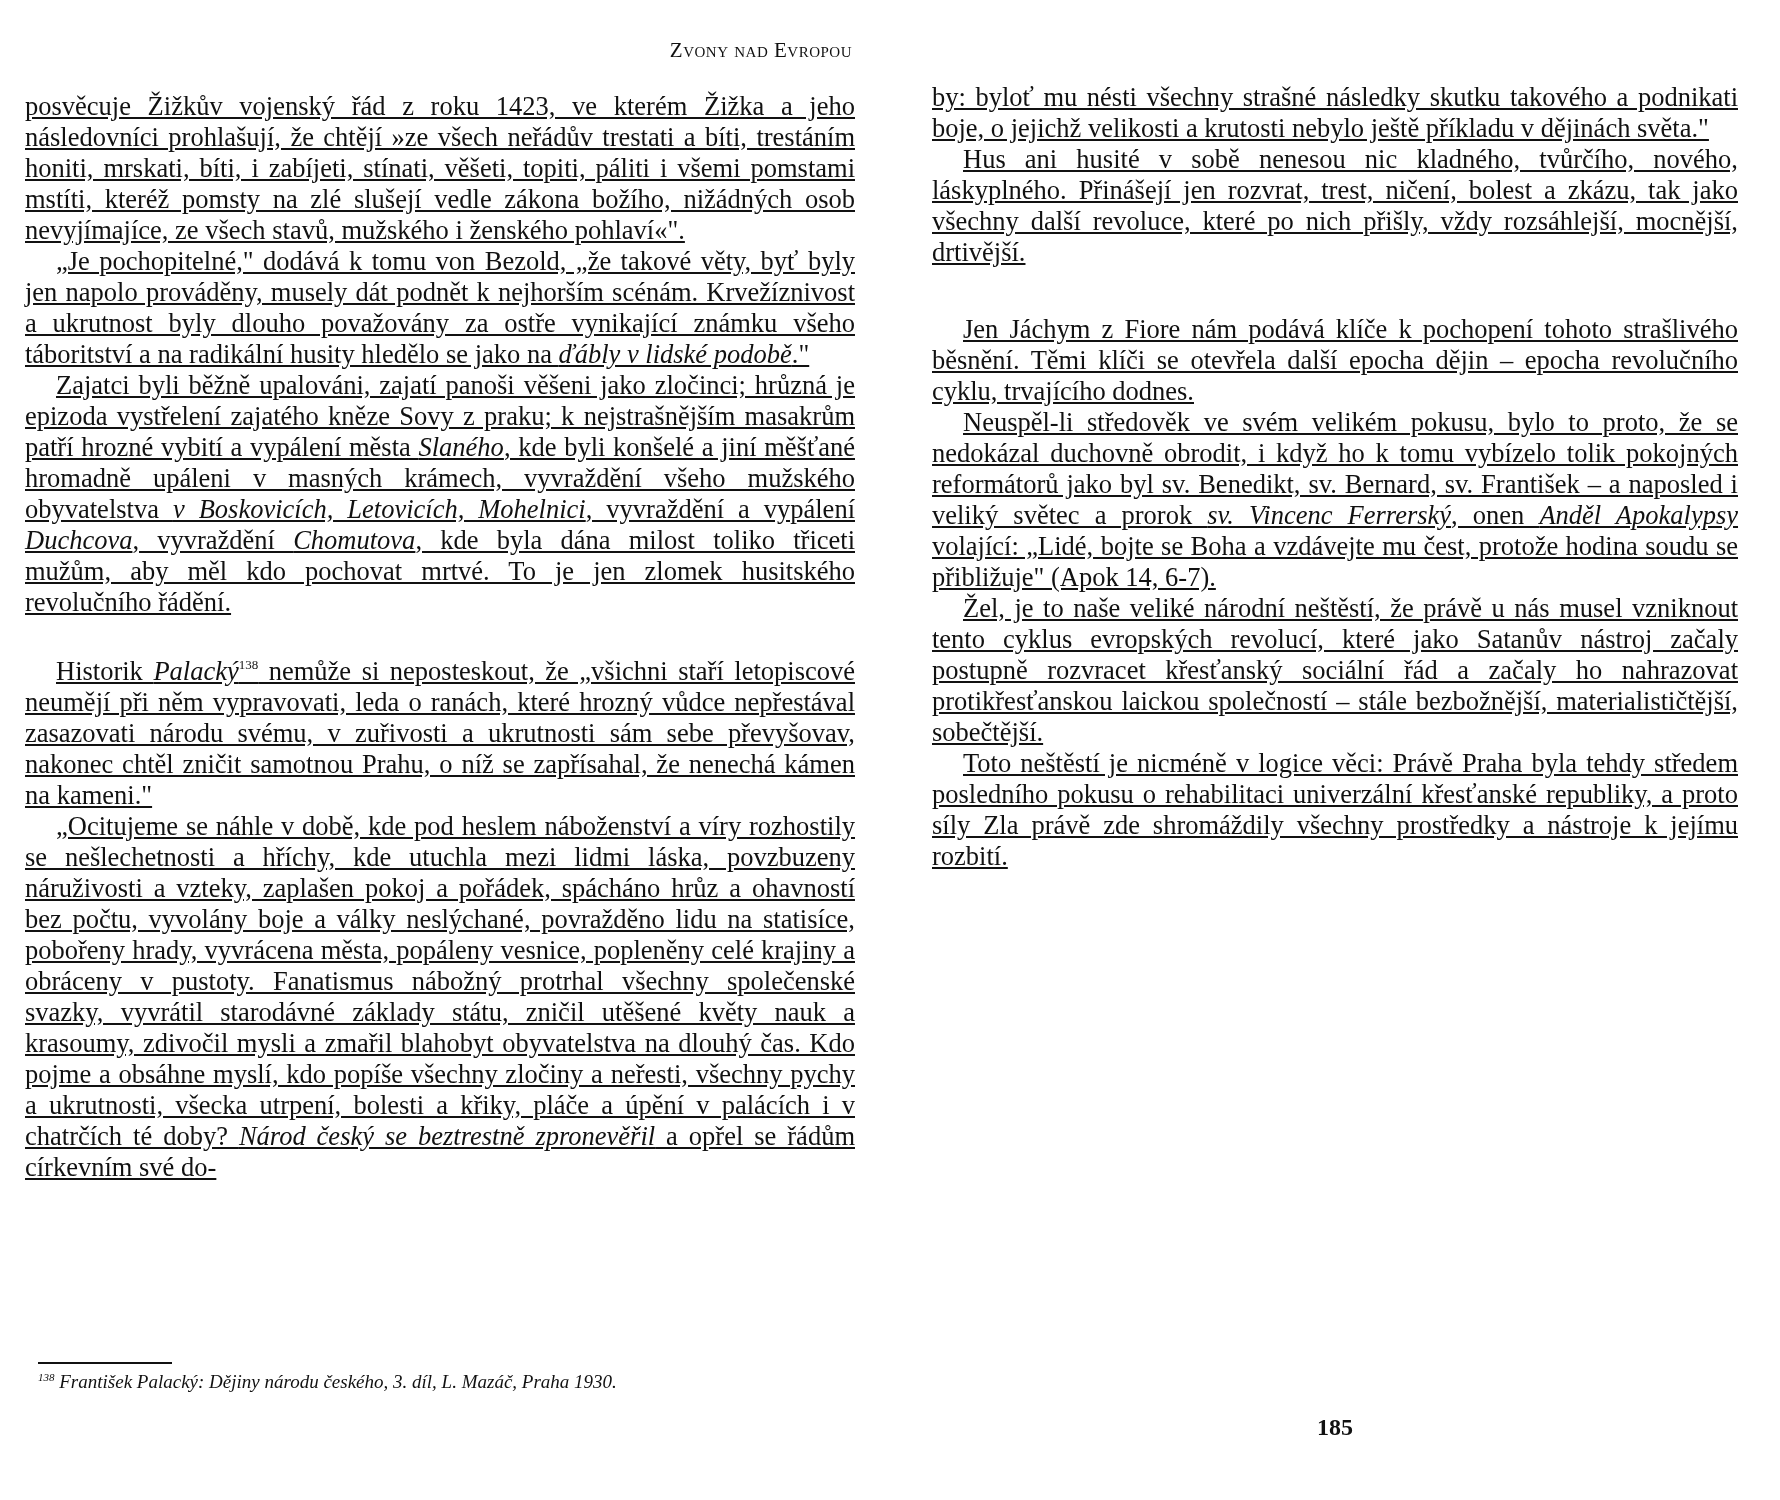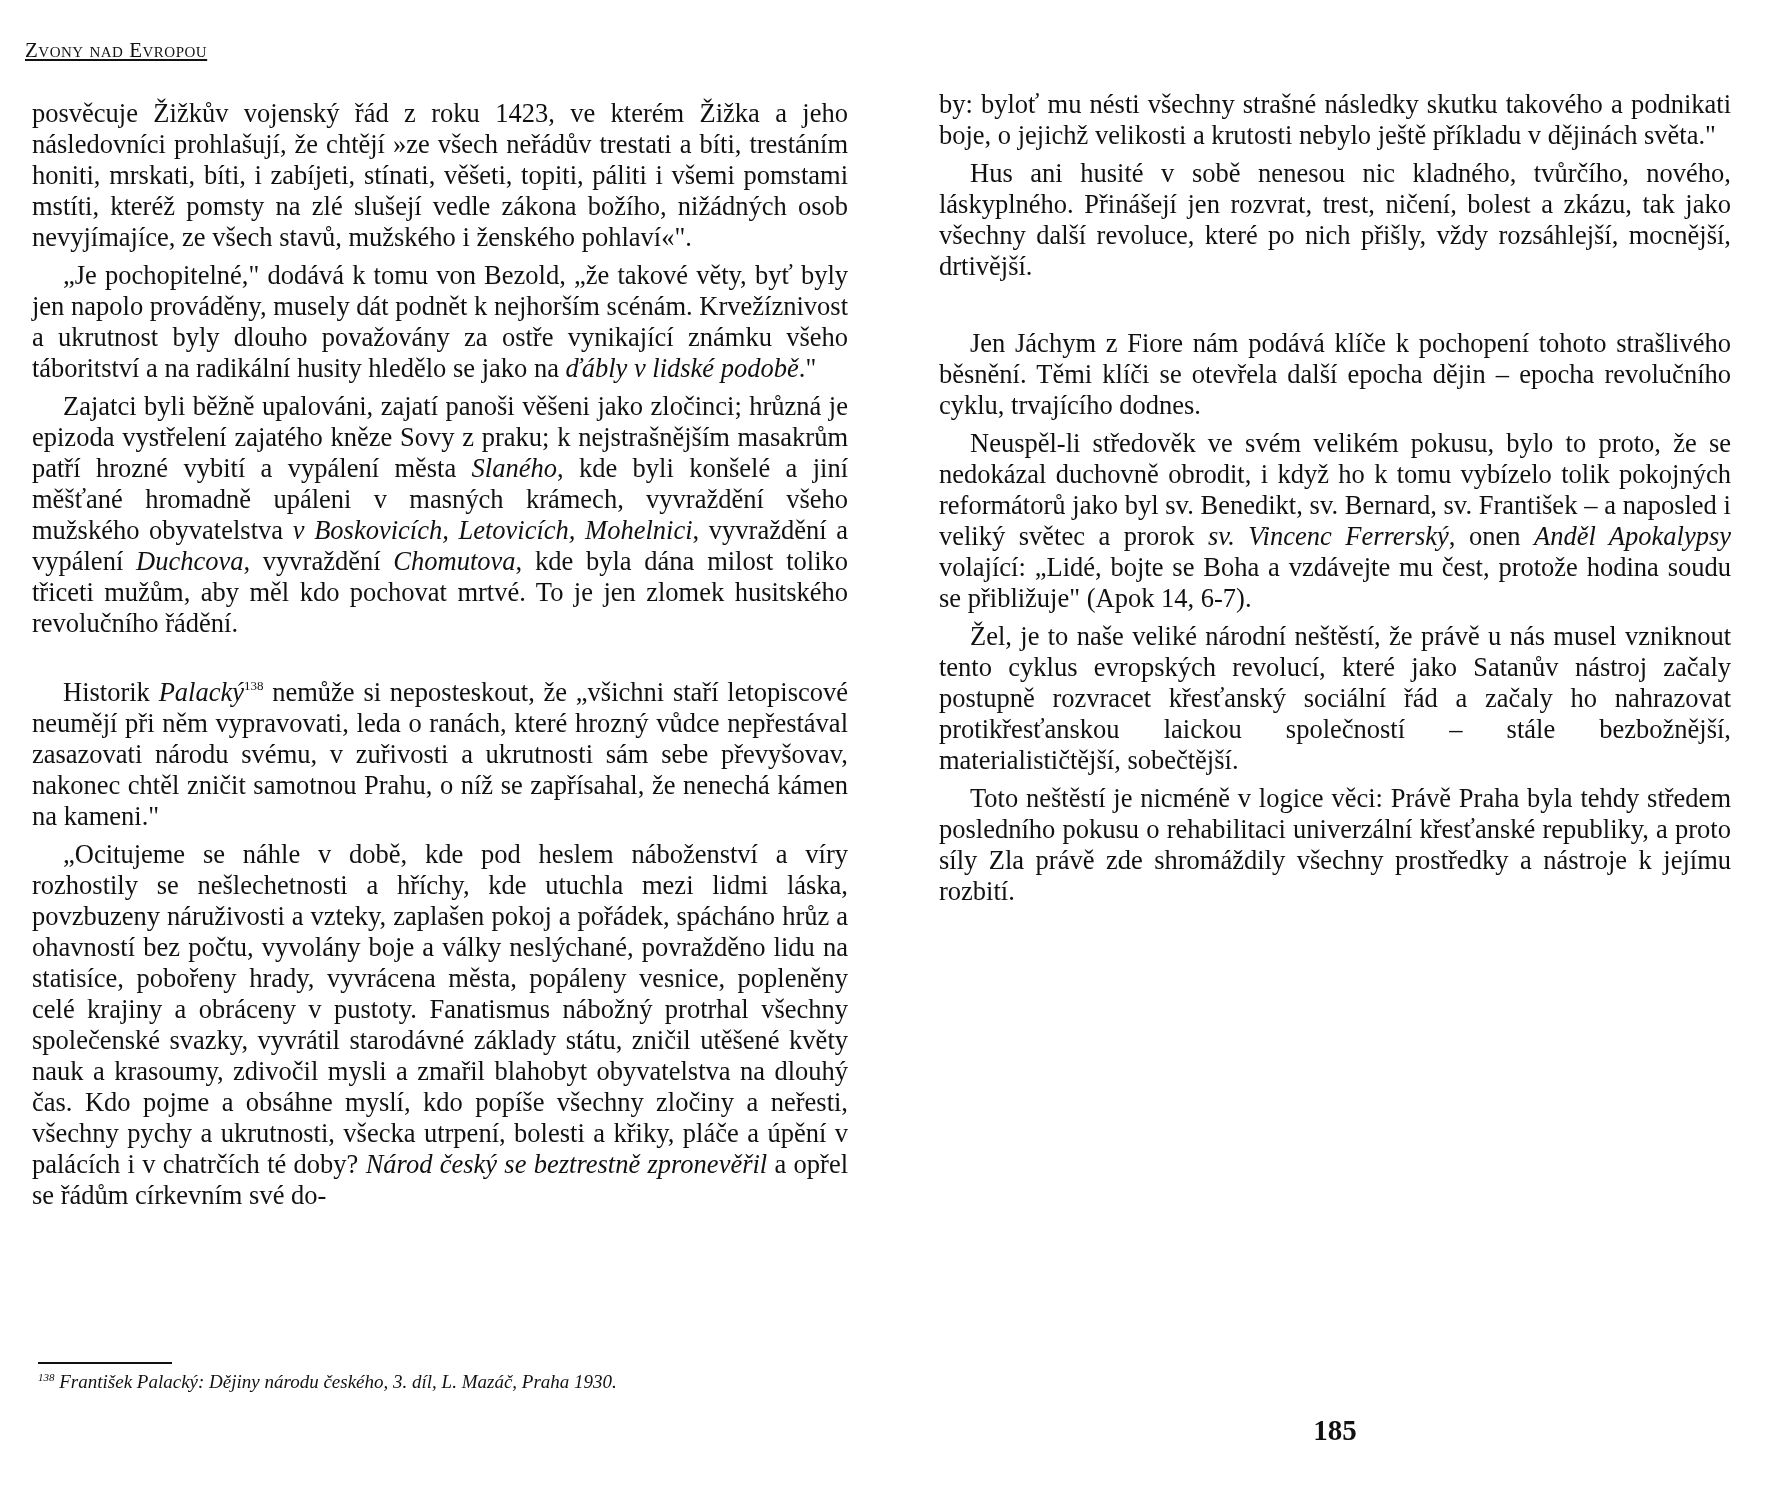--- a/index.html
+++ b/index.html
@@ -13,46 +13,46 @@
     position: relative;
     overflow: hidden;
     color: #111111;
     font-family: "Liberation Serif", "DejaVu Serif", serif;
   }
   .page-header {
     position: absolute;
     top: 38px;
     left: 25px;
     width: 827px;
-    text-align: left;
+    text-align: right;
     font-size: 21px;
     font-variant: small-caps;
     letter-spacing: 0.5px;
-    text-decoration: underline;
   }
   .column {
     position: absolute;
     font-size: 26.5px;
     line-height: 31px;
     text-align: justify;
     hyphens: manual;
   }
   .col-left {
     top: 91px;
     left: 25px;
     width: 830px;
   }
   .col-right {
     top: 82px;
     left: 932px;
     width: 806px;
   }
   .para {
-    margin: 7px;
+    margin: 0;
     text-indent: 31px;
+    text-decoration: underline;
   }
   .para.no-indent { text-indent: 0; }
   .para.gap-before-lg { margin-top: 46px; }
   .para.gap-before-md { margin-top: 38px; }
   .it { font-style: italic; }
   sup.fnref {
     font-size: 13px;
     line-height: 0;
     vertical-align: 11px;
   }
@@ -77,21 +77,21 @@
     font-size: 11px;
     vertical-align: 7px;
     line-height: 0;
   }
   .page-number {
     position: absolute;
     left: 1300px;
     width: 70px;
     top: 1414px;
     text-align: center;
-    font-size: 29px;
+    font-size: 24px;
     font-weight: bold;
   }
 </style>
 </head>
 <body>
 
 <div class="page-header">Zvony nad Evropou</div>
 
 <div class="column col-left">
   <p class="para no-indent">posvěcuje Žižkův vojenský řád z roku 1423, ve kterém Žižka a jeho následovníci prohlašují, že chtějí »ze všech neřádův trestati a bíti, trestáním honiti, mrskati, bíti, i zabíjeti, stínati, věšeti, topiti, páliti i všemi pomstami mstíti, kteréž pomsty na zlé slušejí vedle zákona božího, nižádných osob nevyjímajíce, ze všech stavů, mužského i ženského pohlaví«".</p>

